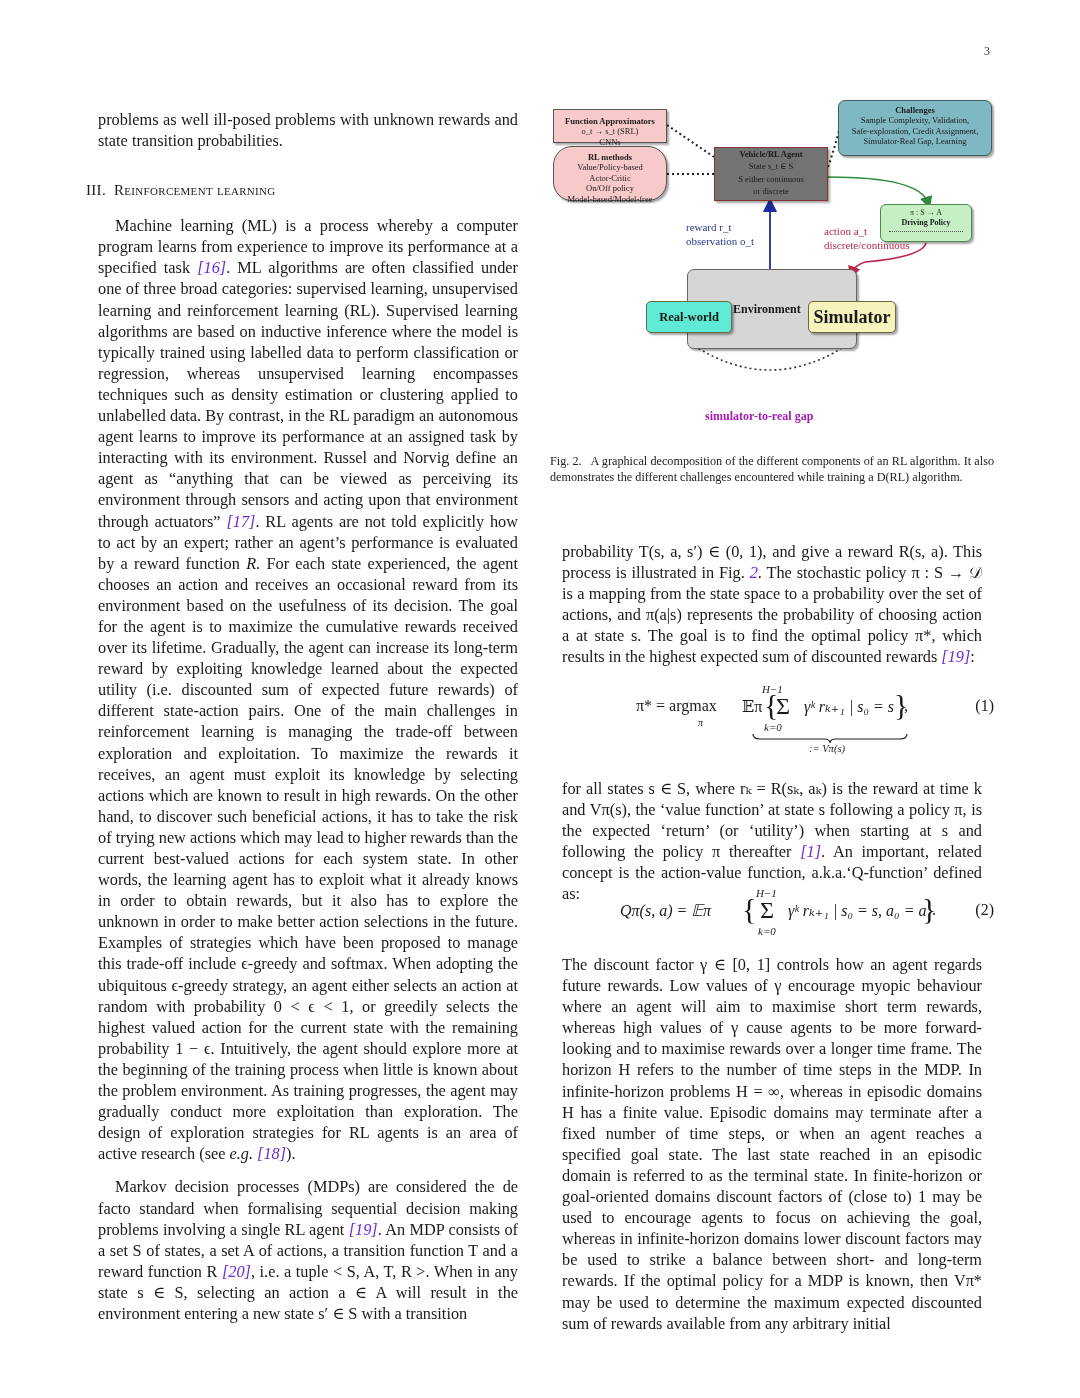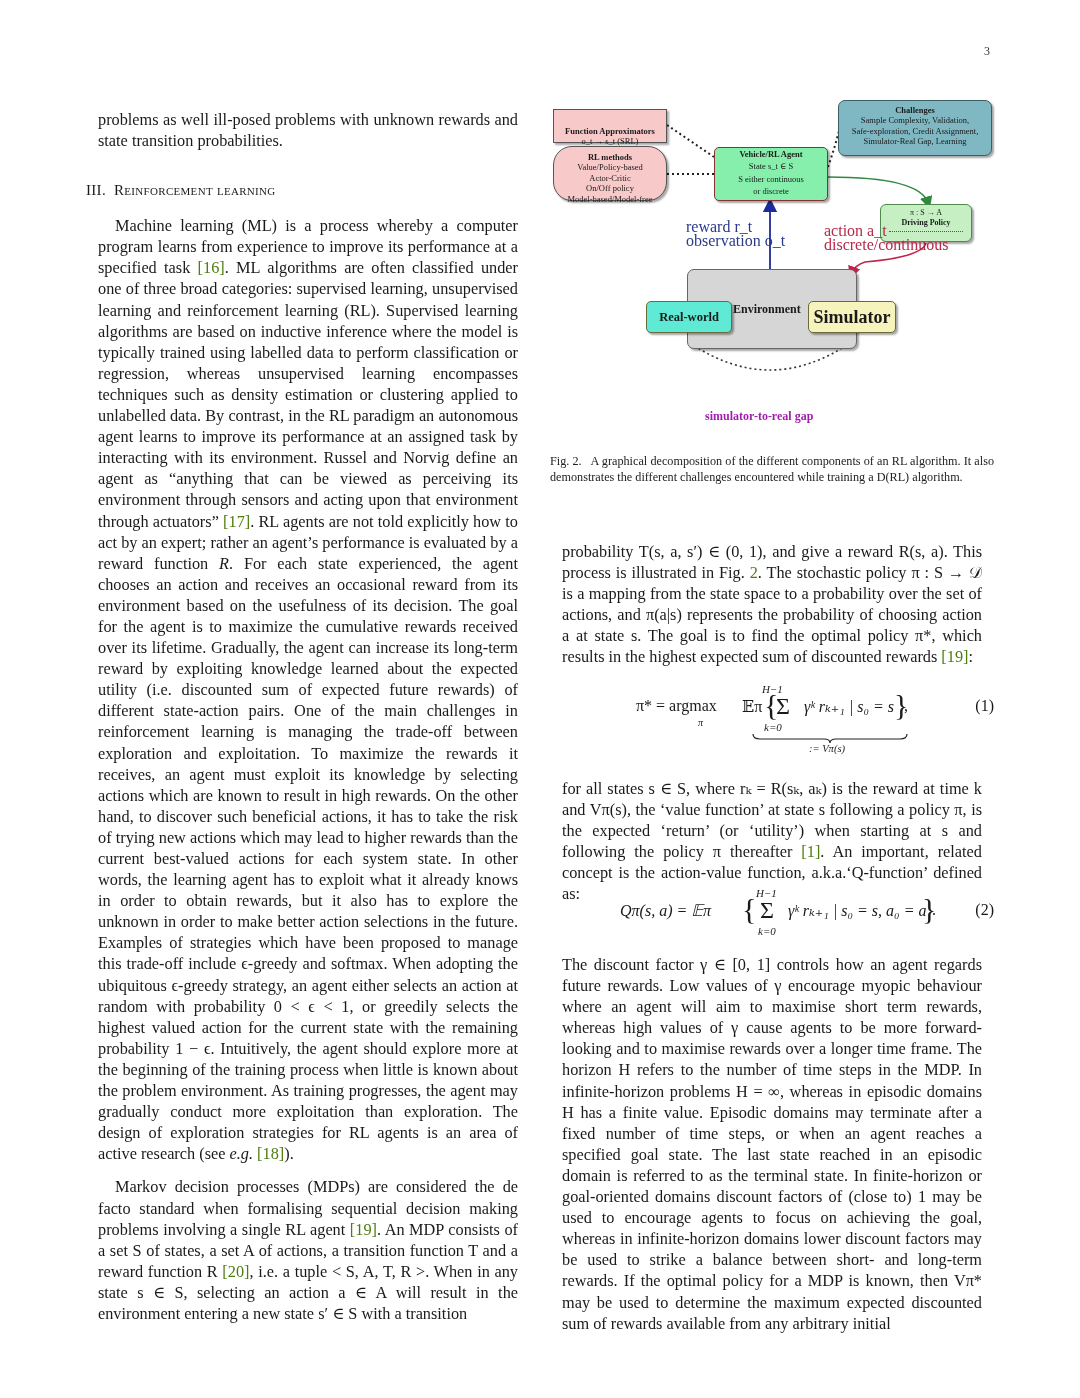--- a/index.html
+++ b/index.html
@@ -9,43 +9,43 @@
   }
   .page-num { position: absolute; top: 44px; left: 984px; font-size: 12px; color: #333; }
   .col { position: absolute; top: 97px; width: 444px; }
   .col.left { left: 86px; }
   .col.right { left: 550px; }
   p.body {
     margin: 12px; font-size: 16.3px; line-height: 21.1px; text-align: justify;
     hyphens: none;
   }
   p.indent { text-indent: 17px; }
-  .cite { color: #4d7c0f; }
+  .cite { color: #6d28d9; font-style: italic; }
   .section-heading {
     text-align: left; font-size: 15px; letter-spacing: 0.3px;
     margin: 31px 0 16px 0; font-variant: small-caps;
   }
   i.m { font-style: italic; }
 
   
   .figure { position: absolute; left: 550px; top: 97px; width: 450px; height: 340px; }
   .box { position: absolute; box-sizing: border-box; text-align: center; font-size: 8.5px; line-height: 10.4px; border: 1px solid #555; box-shadow: 2px 2px 2px rgba(0,0,0,0.35); }
   .box b { font-weight: bold; }
-  .fa-box { left: 3px; top: 12px; width: 114px; height: 34px; background: #f7c9c9; padding-top: 16px; }
+  .fa-box { left: 3px; top: 12px; width: 114px; height: 34px; background: #f7c9c9; padding-top: 6px; }
   .rl-box { left: 3px; top: 49px; width: 114px; height: 55px; background: #f7c9c9; padding-top: 5px; border-radius: 19px; }
-  .agent-box { left: 164px; top: 50px; width: 114px; height: 54px; background: #86efac; border-radius: 5px; padding-top: 1px; border-color:#883333; }
+  .agent-box { left: 164px; top: 50px; width: 114px; height: 54px; background: #737373; border-radius: 0; padding-top: 1px; border-color:#883333; }
   .agent-box .row { margin-bottom: 2px; }
   .ch-box { left: 288px; top: 3px; width: 154px; height: 56px; background: #7fb7c2; border-radius: 7px; padding-top: 4px; border-color:#3c5f66; }
   .dp-box { left: 330px; top: 107px; width: 92px; height: 38px; background: #c6f0c4; border-radius: 6px; padding-top: 3px; font-size: 8px; border-color:#4f8a4c;}
   .dp-box .sub { display:block; height: 3px; margin: 2px 8px 0; border-top: 1px dotted #555; }
   .env-box { left: 137px; top: 172px; width: 170px; height: 80px; background: #d6d6d6; border-radius: 7px; border-color: #666; }
   .env-label { position: absolute; left: 183px; top: 205px; font-size: 12px; font-weight: bold; }
   .rw-box { left: 96px; top: 204px; width: 86px; height: 32px; background: #5eead4; border-radius: 5px; font-size: 12.5px; font-weight: bold; line-height: 30px; border-color:#6b6a3a; }
   .sim-box { left: 258px; top: 204px; width: 88px; height: 32px; background: #f6f3bd; border-radius: 5px; font-size: 18px; font-weight: bold; line-height: 30px; border-color:#6b6a3a; }
-  .lbl { position: absolute; font-size: 16px; line-height: 14px; }
+  .lbl { position: absolute; font-size: 11px; line-height: 14px; }
   .lbl.reward { left: 136px; top: 123px; color: #2a3a8a; }
   .lbl.action { left: 274px; top: 127px; color: #b8284a; }
   .gap-label { position: absolute; left: 155px; top: 312px; font-size: 12px; font-weight: bold; color: #a21caf; }
   .figure svg { position: absolute; left: 0; top: 0; }
 
   .caption { position: absolute; left: 550px; top: 447px; width: 444px; font-size: 12.2px; line-height: 15.6px; text-align: justify; color: #222; margin-top: 7px; }
 
   .eq { position: absolute; font-size: 16px; color: #1a1a1a; }
   .eq .num { position: absolute; right: 0; }
 </style>

